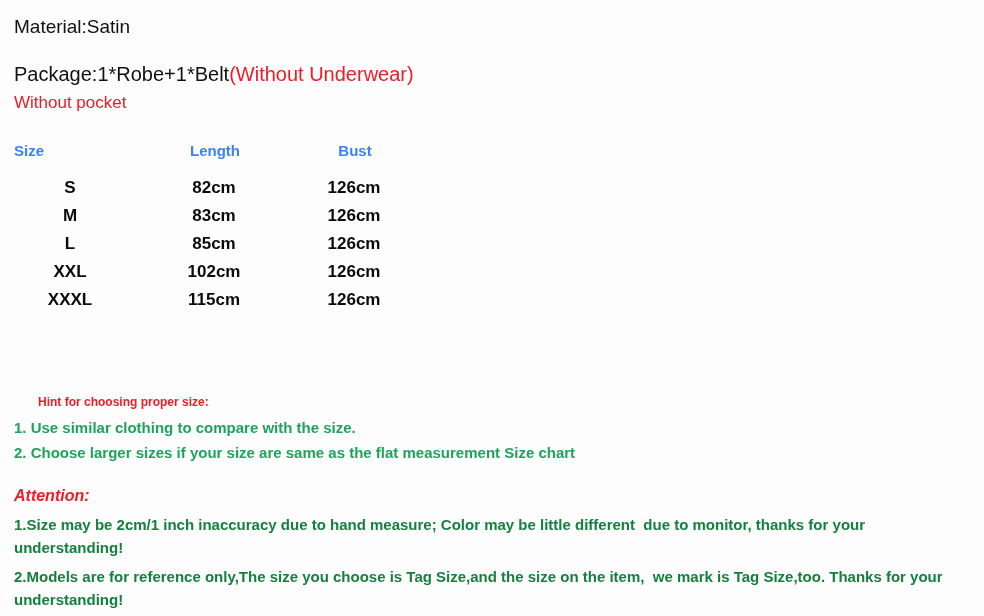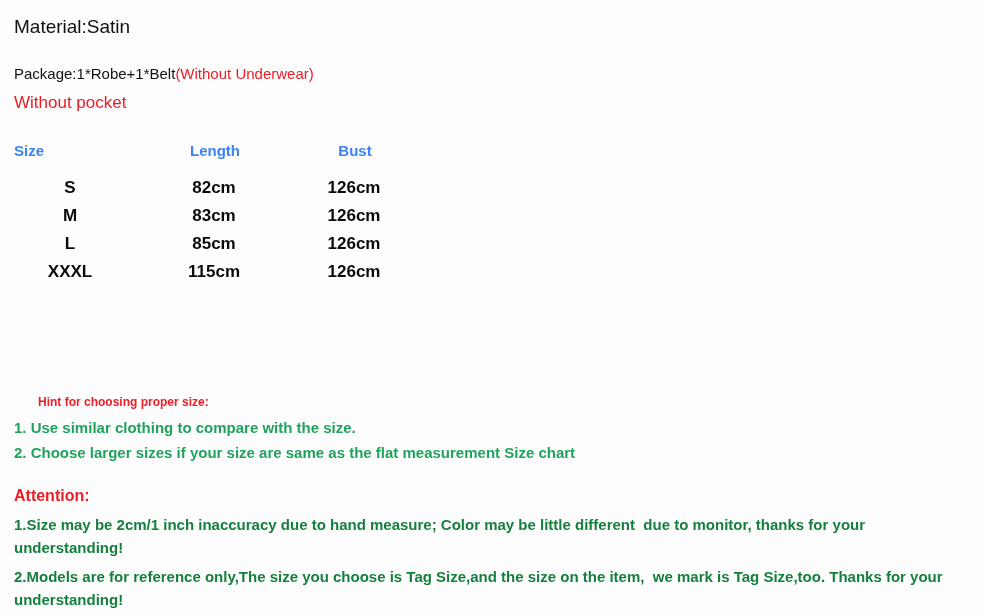--- a/index.html
+++ b/index.html
@@ -31,21 +31,21 @@
     width: 940px;
   }
   .line-material {
     font-size: 19px;
     line-height: 30px;
     color: #111111;
     white-space: pre;
   }
   .spacer-1 { height: 17px; }
   .line-package {
-    font-size: 15px;
+    font-size: 20px;
     line-height: 30px;
     color: #111111;
     white-space: pre;
   }
   .red-inline {
     color: #ee1c25;
   }
   .line-pocket {
     font-size: 17px;
     line-height: 27px;
@@ -123,20 +123,21 @@
     left: 14px;
     top: 484px;
     width: 952px;
   }
   .attention-title {
     font-size: 16px;
     font-weight: bold;
     color: #ee1c25;
     line-height: 23px;
     white-space: pre;
+    font-style: italic;
   }
   .attention-line {
     font-size: 15px;
     font-weight: bold;
     color: #15803d;
     line-height: 23px;
     margin-top: 6px;
     white-space: pre-wrap;
   }
 </style>
@@ -175,20 +176,25 @@
         <td class="v-size">M</td>
         <td class="v-length">83cm</td>
         <td class="v-bust">126cm</td>
       </tr>
       <tr>
         <td class="v-size">L</td>
         <td class="v-length">85cm</td>
         <td class="v-bust">126cm</td>
       </tr>
       <tr>
+        <td class="v-size">XXL</td>
+        <td class="v-length">102cm</td>
+        <td class="v-bust">126cm</td>
+      </tr>
+      <tr>
         <td class="v-size">XXXL</td>
         <td class="v-length">115cm</td>
         <td class="v-bust">126cm</td>
       </tr>
     </tbody>
   </table>
 
   <div class="hint-block">
     <div class="hint-title">Hint for choosing proper size:</div>
     <div class="hint-line">1. Use similar clothing to compare with the size.</div>

